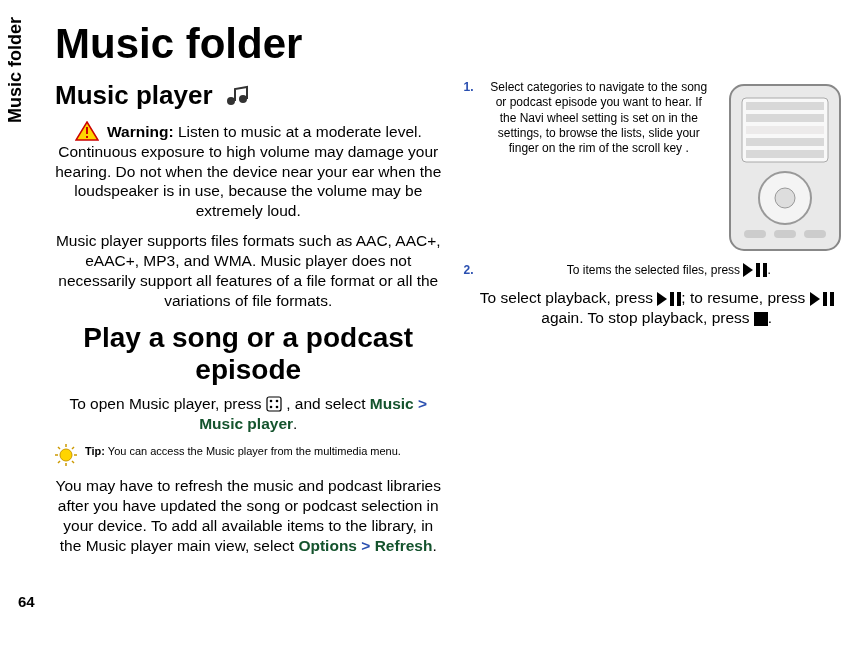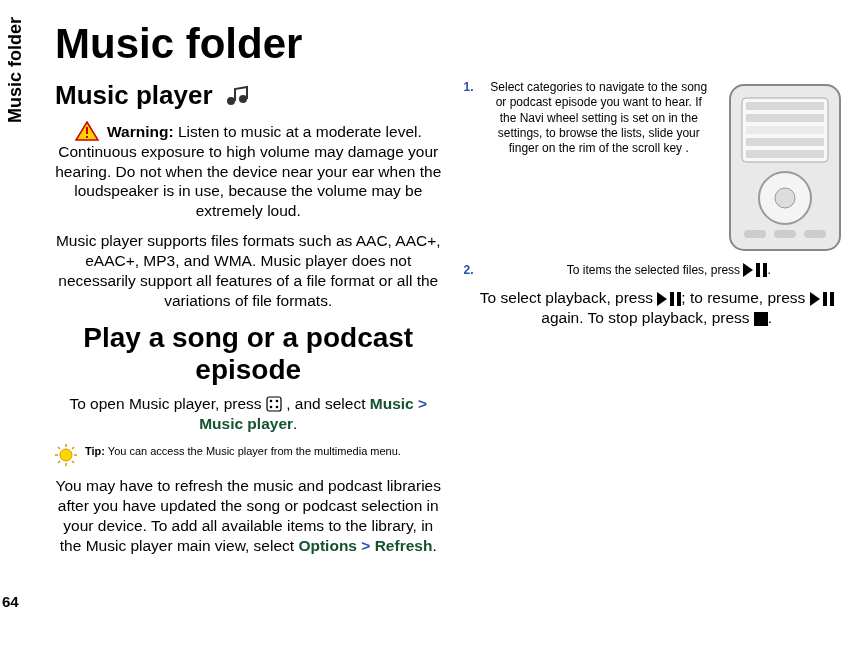--- a/index.html
+++ b/index.html
@@ -4,21 +4,21 @@
 <style>
   * { box-sizing: border-box; margin: 0; padding: 0; }
   html, body { width: 860px; height: 650px; overflow: hidden; background: #fff; font-family: Arial, Helvetica, sans-serif; color: #000; }
   .page { position: relative; width: 860px; height: 650px; padding: 20px 10px 20px 55px; }
   .side-tab {
     position: absolute; left: 0; top: 0; width: 30px; height: 140px;
     writing-mode: vertical-rl; transform: rotate(180deg);
     font-weight: 700; font-size: 18px; display: flex; align-items: center; justify-content: center;
     padding: 8px 2px;
   }
-  .page-num { position: absolute; left: 2px; bottom: 40px; font-weight: 700; font-size: 15px; }
+  .page-num { position: absolute; left: 18px; bottom: 40px; font-weight: 700; font-size: 15px; }
   h1 { font-size: 42px; font-weight: 800; margin-bottom: 12px; }
   h2.music-player { font-size: 26px; font-weight: 800; display: flex; align-items: center; gap: 10px; margin-bottom: 10px; }
   h2.play-heading { font-size: 28px; font-weight: 800; margin: 12px 0 8px; }
   .columns { column-count: 2; column-gap: 22px; column-fill: auto; height: 540px; }
   .columns p, .columns h2, .columns ol, .columns div { break-inside: avoid-column; text-align: center; }
   p { font-size: 15.5px; line-height: 1.28; margin-bottom: 10px; }
   .warning-row { display: block; }
   .warn-icon { display: inline-block; vertical-align: -4px; margin-right: 4px; }
   a.link { color: #2a4fb0; text-decoration: underline; }
   .softlabel { color: #14532d; font-weight: 700; }

